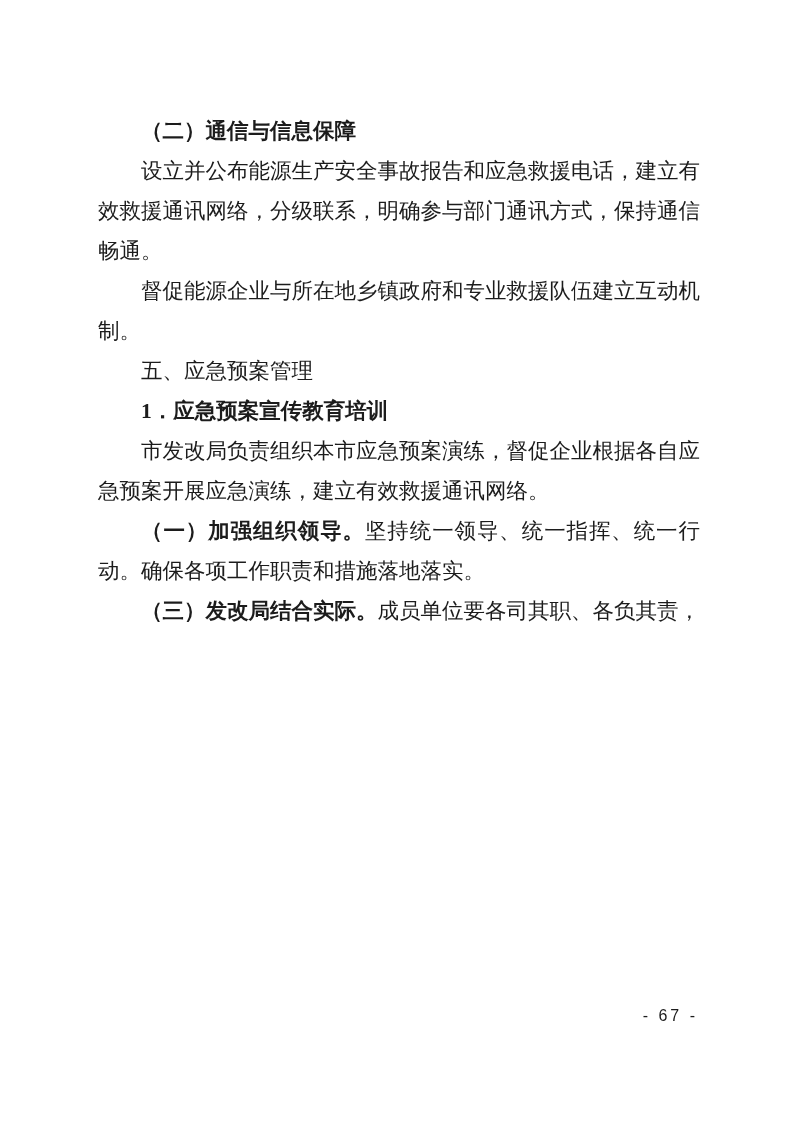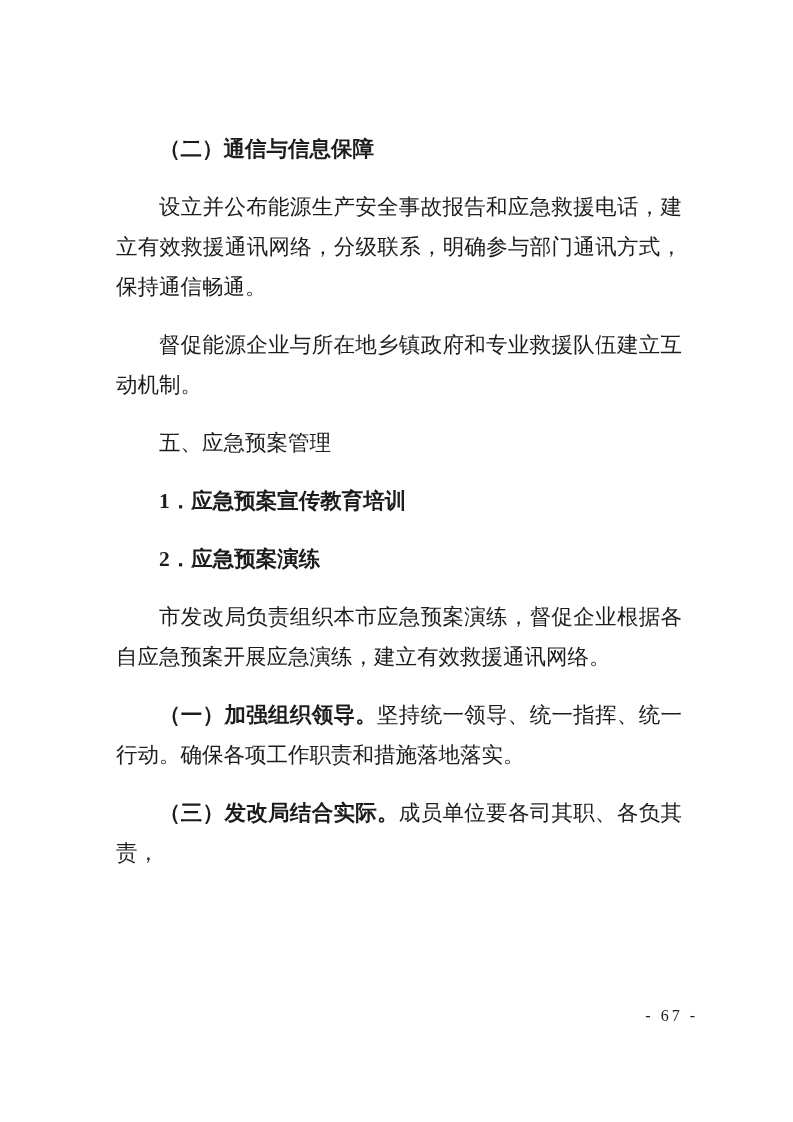--- a/index.html
+++ b/index.html
@@ -16,21 +16,21 @@
     font-family: "Liberation Serif", serif;
     color: #1c1c1c;
   }
   .content {
     position: absolute;
     left: 98px;
     top: 111px;
     width: 602px;
   }
   .content p {
-    margin: 18px;
+    margin: 0;
     font-size: 21.5px;
     line-height: 40px;
     text-align: justify;
     text-justify: inter-ideograph;
     text-indent: 43px;
     word-break: break-all;
   }
   .h-kai {
     font-weight: bold;
     font-family: "Liberation Serif", serif;
@@ -41,21 +41,21 @@
   }
   .lead {
     font-weight: bold;
   }
   .footer {
     position: absolute;
     top: 1007px;
     right: 95px;
     font-size: 16px;
     letter-spacing: 3px;
-    font-family: Liberation Serif, serif;
+    font-family: Liberation Sans, sans-serif;
     color: #1c1c1c;
   }
 </style>
 </head>
 <body>
 
 <div class="page">
   <div class="content">
 
     <p class="h-kai">（二）通信与信息保障</p>
@@ -63,21 +63,20 @@
     <p>设立并公布能源生产安全事故报告和应急救援电话，建立有效救援通讯网络，分级联系，明确参与部门通讯方式，保持通信畅通。</p>
 
 
     <p>督促能源企业与所在地乡镇政府和专业救援队伍建立互动机制。</p>
 
     <p class="h-hei">五、应急预案管理</p>
 
     <p class="h-kai">1．应急预案宣传教育培训</p>
 
 
-    <p class="h-kai">2．应急预案演练</p>
 
     <p>市发改局负责组织本市应急预案演练，督促企业根据各自应急预案开展应急演练，建立有效救援通讯网络。</p>
 
 
     <p><span class="lead">（一）加强组织领导。</span><span>坚持统一领导、统一指挥、统一行动。确保各项工作职责和措施落地落实。</span></p>
 
 
     <p><span class="lead">（三）发改局结合实际。</span><span>成员单位要各司其职、各负其责，</span></p>
 
   </div>

